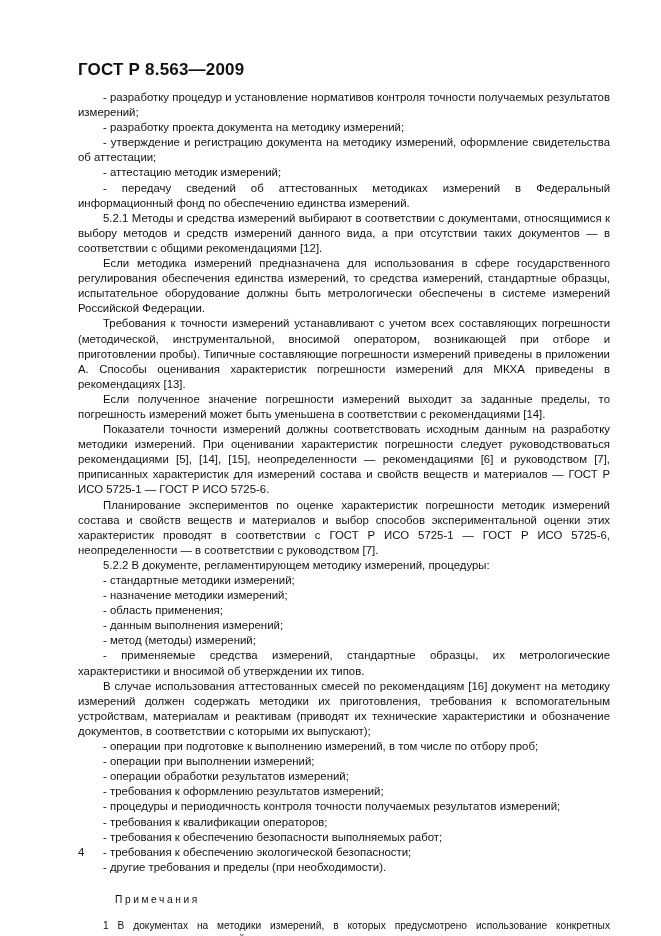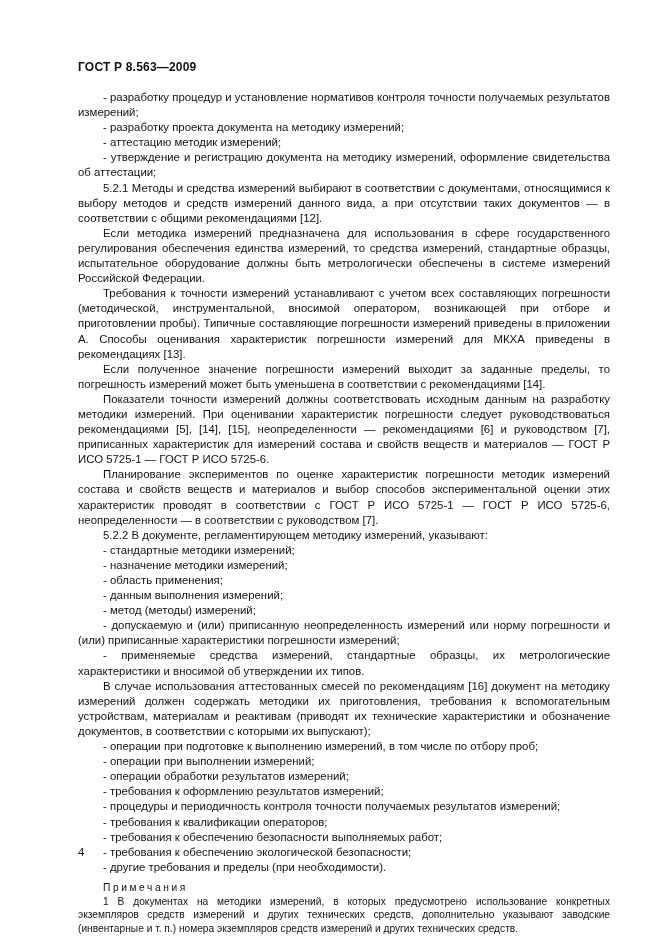--- a/index.html
+++ b/index.html
@@ -18,21 +18,21 @@
   .page {
     position: absolute;
     inset: 0;
     background: #ffffff;
   }
   
   .doc-header {
     position: absolute;
     left: 78px;
     top: 60px;
-    font-size: 12px;
+    font-size: 17px;
     font-weight: bold;
     letter-spacing: 0.2px;
     white-space: nowrap;
   }
   
   .body-col {
     position: absolute;
     left: 78px;
     top: 90px;
     width: 532px;
@@ -48,21 +48,21 @@
   
   .p.indent {
     text-indent: 25px;
   }
   
   .p.dash {
     text-indent: 25px;
   }
   
   .note-head {
-    margin: 0;
+    margin: 12px;
     padding-top: 5px;
     font-size: 10.2px;
     letter-spacing: 2.6px;
     text-indent: 25px;
     line-height: 15px;
   }
   .note-body {
     margin: 0;
     font-size: 10.2px;
     line-height: 13.6px;
@@ -84,39 +84,39 @@
 <body>
 
 <div class="page">
 
   <div class="doc-header">ГОСТ Р 8.563—2009</div>
 
   <div class="body-col">
 
     <p class="p dash">- разработку процедур и установление нормативов контроля точности получаемых результатов измерений;</p>
     <p class="p dash">- разработку проекта документа на методику измерений;</p>
+    <p class="p dash">- утверждение и регистрацию документа на методику измерений, оформление свидетельства об аттестации;</p>
     <p class="p dash">- аттестацию методик измерений;</p>
-    <p class="p dash">- утверждение и регистрацию документа на методику измерений, оформление свидетельства об аттестации;</p>
+    <p class="p dash">- передачу сведений об аттестованных методиках измерений в Федеральный информационный фонд по обеспечению единства измерений.</p>
 
     <p class="p indent">5.2.1  Методы и средства измерений выбирают в соответствии с документами, относящимися к выбору методов и средств измерений данного вида, а при отсутствии таких документов — в соответствии с общими рекомендациями [12].</p>
 
     <p class="p indent">Если методика измерений предназначена для использования в сфере государственного регулирования обеспечения единства измерений, то средства измерений, стандартные образцы, испытательное оборудование должны быть метрологически обеспечены в системе измерений Российской Федерации.</p>
     <p class="p indent">Требования к точности измерений устанавливают с учетом всех составляющих погрешности (методической, инструментальной, вносимой оператором, возникающей при отборе и приготовлении пробы). Типичные составляющие погрешности измерений приведены в приложении А. Способы оценивания характеристик погрешности измерений для МКХА приведены в рекомендациях [13].</p>
     <p class="p indent">Если полученное значение погрешности измерений выходит за заданные пределы, то погрешность измерений может быть уменьшена в соответствии с рекомендациями [14].</p>
     <p class="p indent">Показатели точности измерений должны соответствовать исходным данным на разработку методики измерений. При оценивании характеристик погрешности следует руководствоваться рекомендациями [5], [14], [15], неопределенности — рекомендациями [6] и руководством [7], приписанных характеристик для измерений состава и свойств веществ и материалов — ГОСТ Р ИСО 5725-1 — ГОСТ Р ИСО 5725-6.</p>
     <p class="p indent">Планирование экспериментов по оценке характеристик погрешности методик измерений состава и свойств веществ и материалов и выбор способов экспериментальной оценки этих характеристик проводят в соответствии с ГОСТ Р ИСО 5725-1 — ГОСТ Р ИСО 5725-6, неопределенности — в соответствии с руководством [7].</p>
 
-    <p class="p indent">5.2.2  В документе, регламентирующем методику измерений, указывают:</p>
+    <p class="p indent">5.2.2  В документе, регламентирующем методику измерений, процедуры:</p>
 
     <p class="p dash">- стандартные методики измерений;</p>
     <p class="p dash">- назначение методики измерений;</p>
     <p class="p dash">- область применения;</p>
     <p class="p dash">- данным выполнения измерений;</p>
     <p class="p dash">- метод (методы) измерений;</p>
-    <p class="p dash">- допускаемую и (или) приписанную неопределенность измерений или норму погрешности и (или) приписанные характеристики погрешности измерений;</p>
     <p class="p dash">- применяемые средства измерений, стандартные образцы, их метрологические характеристики и вносимой об утверждении их типов.</p>
 
     <p class="p indent">В случае использования аттестованных смесей по рекомендациям [16] документ на методику измерений должен содержать методики их приготовления, требования к вспомогательным устройствам, материалам и реактивам (приводят их технические характеристики и обозначение документов, в соответствии с которыми их выпускают);</p>
 
     <p class="p dash">- операции при подготовке к выполнению измерений, в том числе по отбору проб;</p>
     <p class="p dash">- операции при выполнении измерений;</p>
     <p class="p dash">- операции обработки результатов измерений;</p>
     <p class="p dash">- требования к оформлению результатов измерений;</p>
     <p class="p dash">- процедуры и периодичность контроля точности получаемых результатов измерений;</p>
     <p class="p dash">- требования к квалификации операторов;</p>

